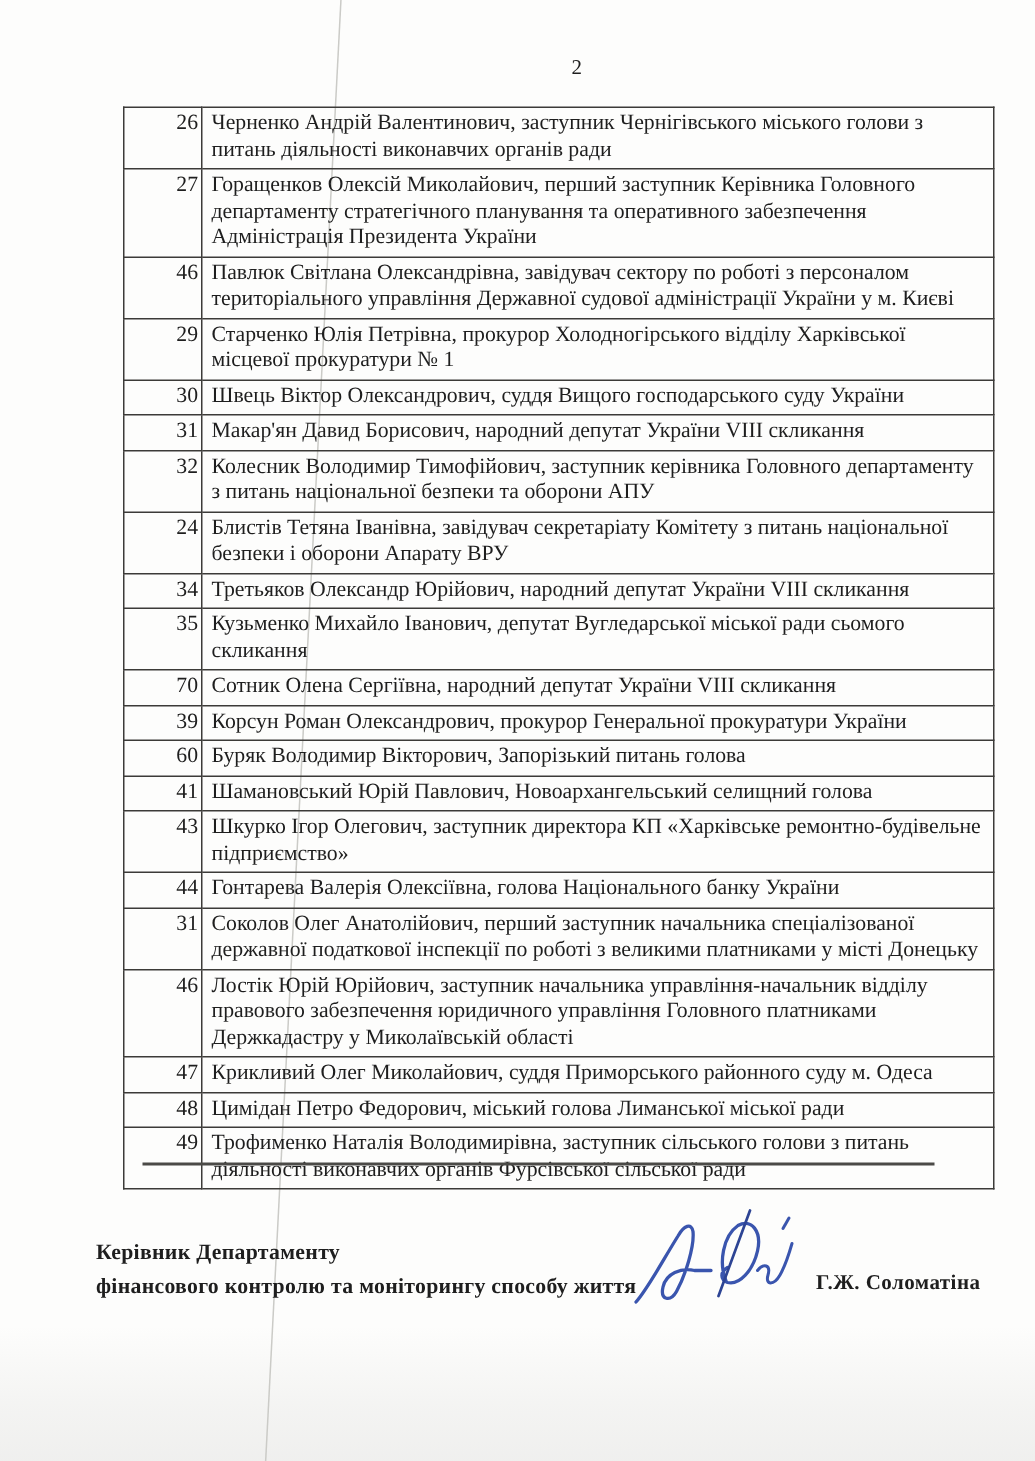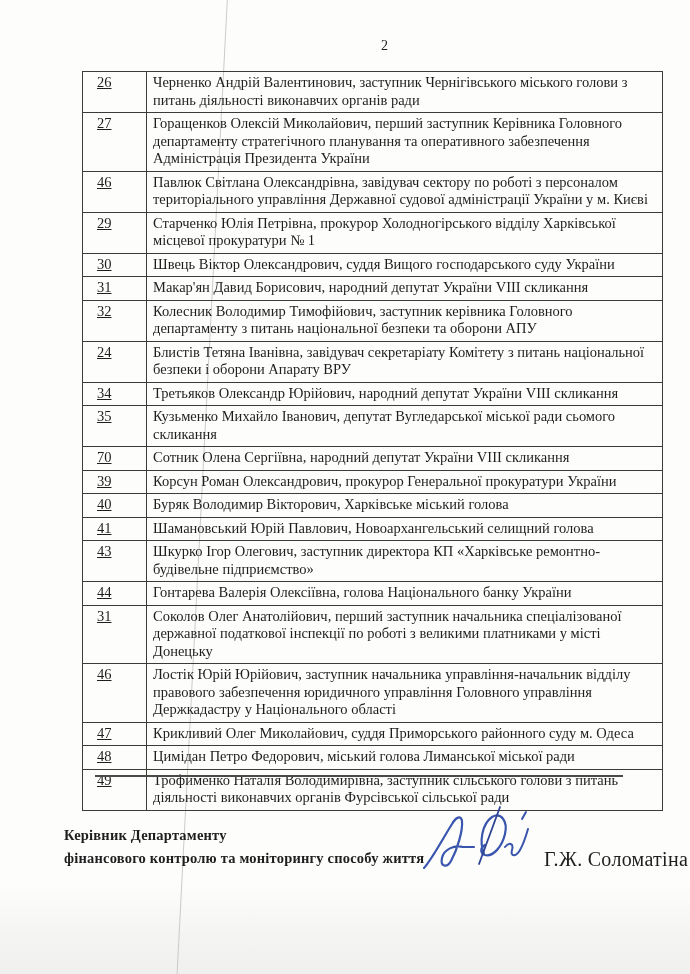--- a/index.html
+++ b/index.html
@@ -35,22 +35,22 @@
   }
   .doc-table td{
     border:1.4px solid #3c3b38;
     font-size:14.5px;
     line-height:17.5px;
     vertical-align:top;
     padding:2px 6px 3px 6px;
   }
   .doc-table td.num{
     width:47px;
-    text-align:left;
-    padding-left:14px;padding-right:2px;text-decoration:underline;
+    text-align:right;
+    padding-left:2px;padding-right:2px;
   }
   .doc-table td.txt{
     padding-right:8px;
   }
   .bottom-rule{
     position:absolute;left:95px;top:775px;width:528px;height:2px;
     background:#4b4a47;
   }
   .sig-block{
     position:absolute;left:0;top:800px;width:690px;height:120px;
@@ -58,21 +58,21 @@
   .sig-titles{
     position:absolute;left:64px;top:24px;
     font-weight:bold;font-size:14.5px;line-height:23px;
     letter-spacing:0.2px;
   }
   .sig-scribble{
     position:absolute;left:418px;top:2px;
   }
   .sig-name{
     position:absolute;left:544px;top:48px;
-    font-weight:normal;font-size:20px;letter-spacing:0.3px;
+    font-weight:bold;font-size:14px;letter-spacing:0.3px;
   }
 </style>
 </head>
 <body>
 
 <div class="scan-tint-bottom"></div>
 <div class="fold-line"></div>
 
 <div class="page-number">
   <span>2</span>
@@ -136,22 +136,22 @@
     <td class="txt">Сотник Олена Сергіївна, народний депутат України VIII скликання</td>
   </tr>
 
 
   <tr>
     <td class="num">39</td>
     <td class="txt">Корсун Роман Олександрович, прокурор Генеральної прокуратури України</td>
   </tr>
 
   <tr>
-    <td class="num">40</td>
-    <td class="txt">Буряк Володимир Вікторович, Харківське міський голова</td>
+    <td class="num">60</td>
+    <td class="txt">Буряк Володимир Вікторович, Запорізький питань голова</td>
   </tr>
 
   <tr>
     <td class="num">41</td>
     <td class="txt">Шамановський Юрій Павлович, Новоархангельський селищний голова</td>
   </tr>
 
 
   <tr>
     <td class="num">43</td>
@@ -163,21 +163,21 @@
     <td class="txt">Гонтарева Валерія Олексіївна, голова Національного банку України</td>
   </tr>
 
   <tr>
     <td class="num">31</td>
     <td class="txt">Соколов Олег Анатолійович, перший заступник начальника спеціалізованої державної податкової інспекції по роботі з великими платниками у місті Донецьку</td>
   </tr>
 
   <tr>
     <td class="num">46</td>
-    <td class="txt">Лостік Юрій Юрійович, заступник начальника управління-начальник відділу правового забезпечення юридичного управління Головного управління Держкадастру у Національного області</td>
+    <td class="txt">Лостік Юрій Юрійович, заступник начальника управління-начальник відділу правового забезпечення юридичного управління Головного платниками Держкадастру у Миколаївській області</td>
   </tr>
 
   <tr>
     <td class="num">47</td>
     <td class="txt">Крикливий Олег Миколайович, суддя Приморського районного суду м. Одеса</td>
   </tr>
 
   <tr>
     <td class="num">48</td>
     <td class="txt">Цимідан Петро Федорович, міський голова Лиманської міської ради</td>

